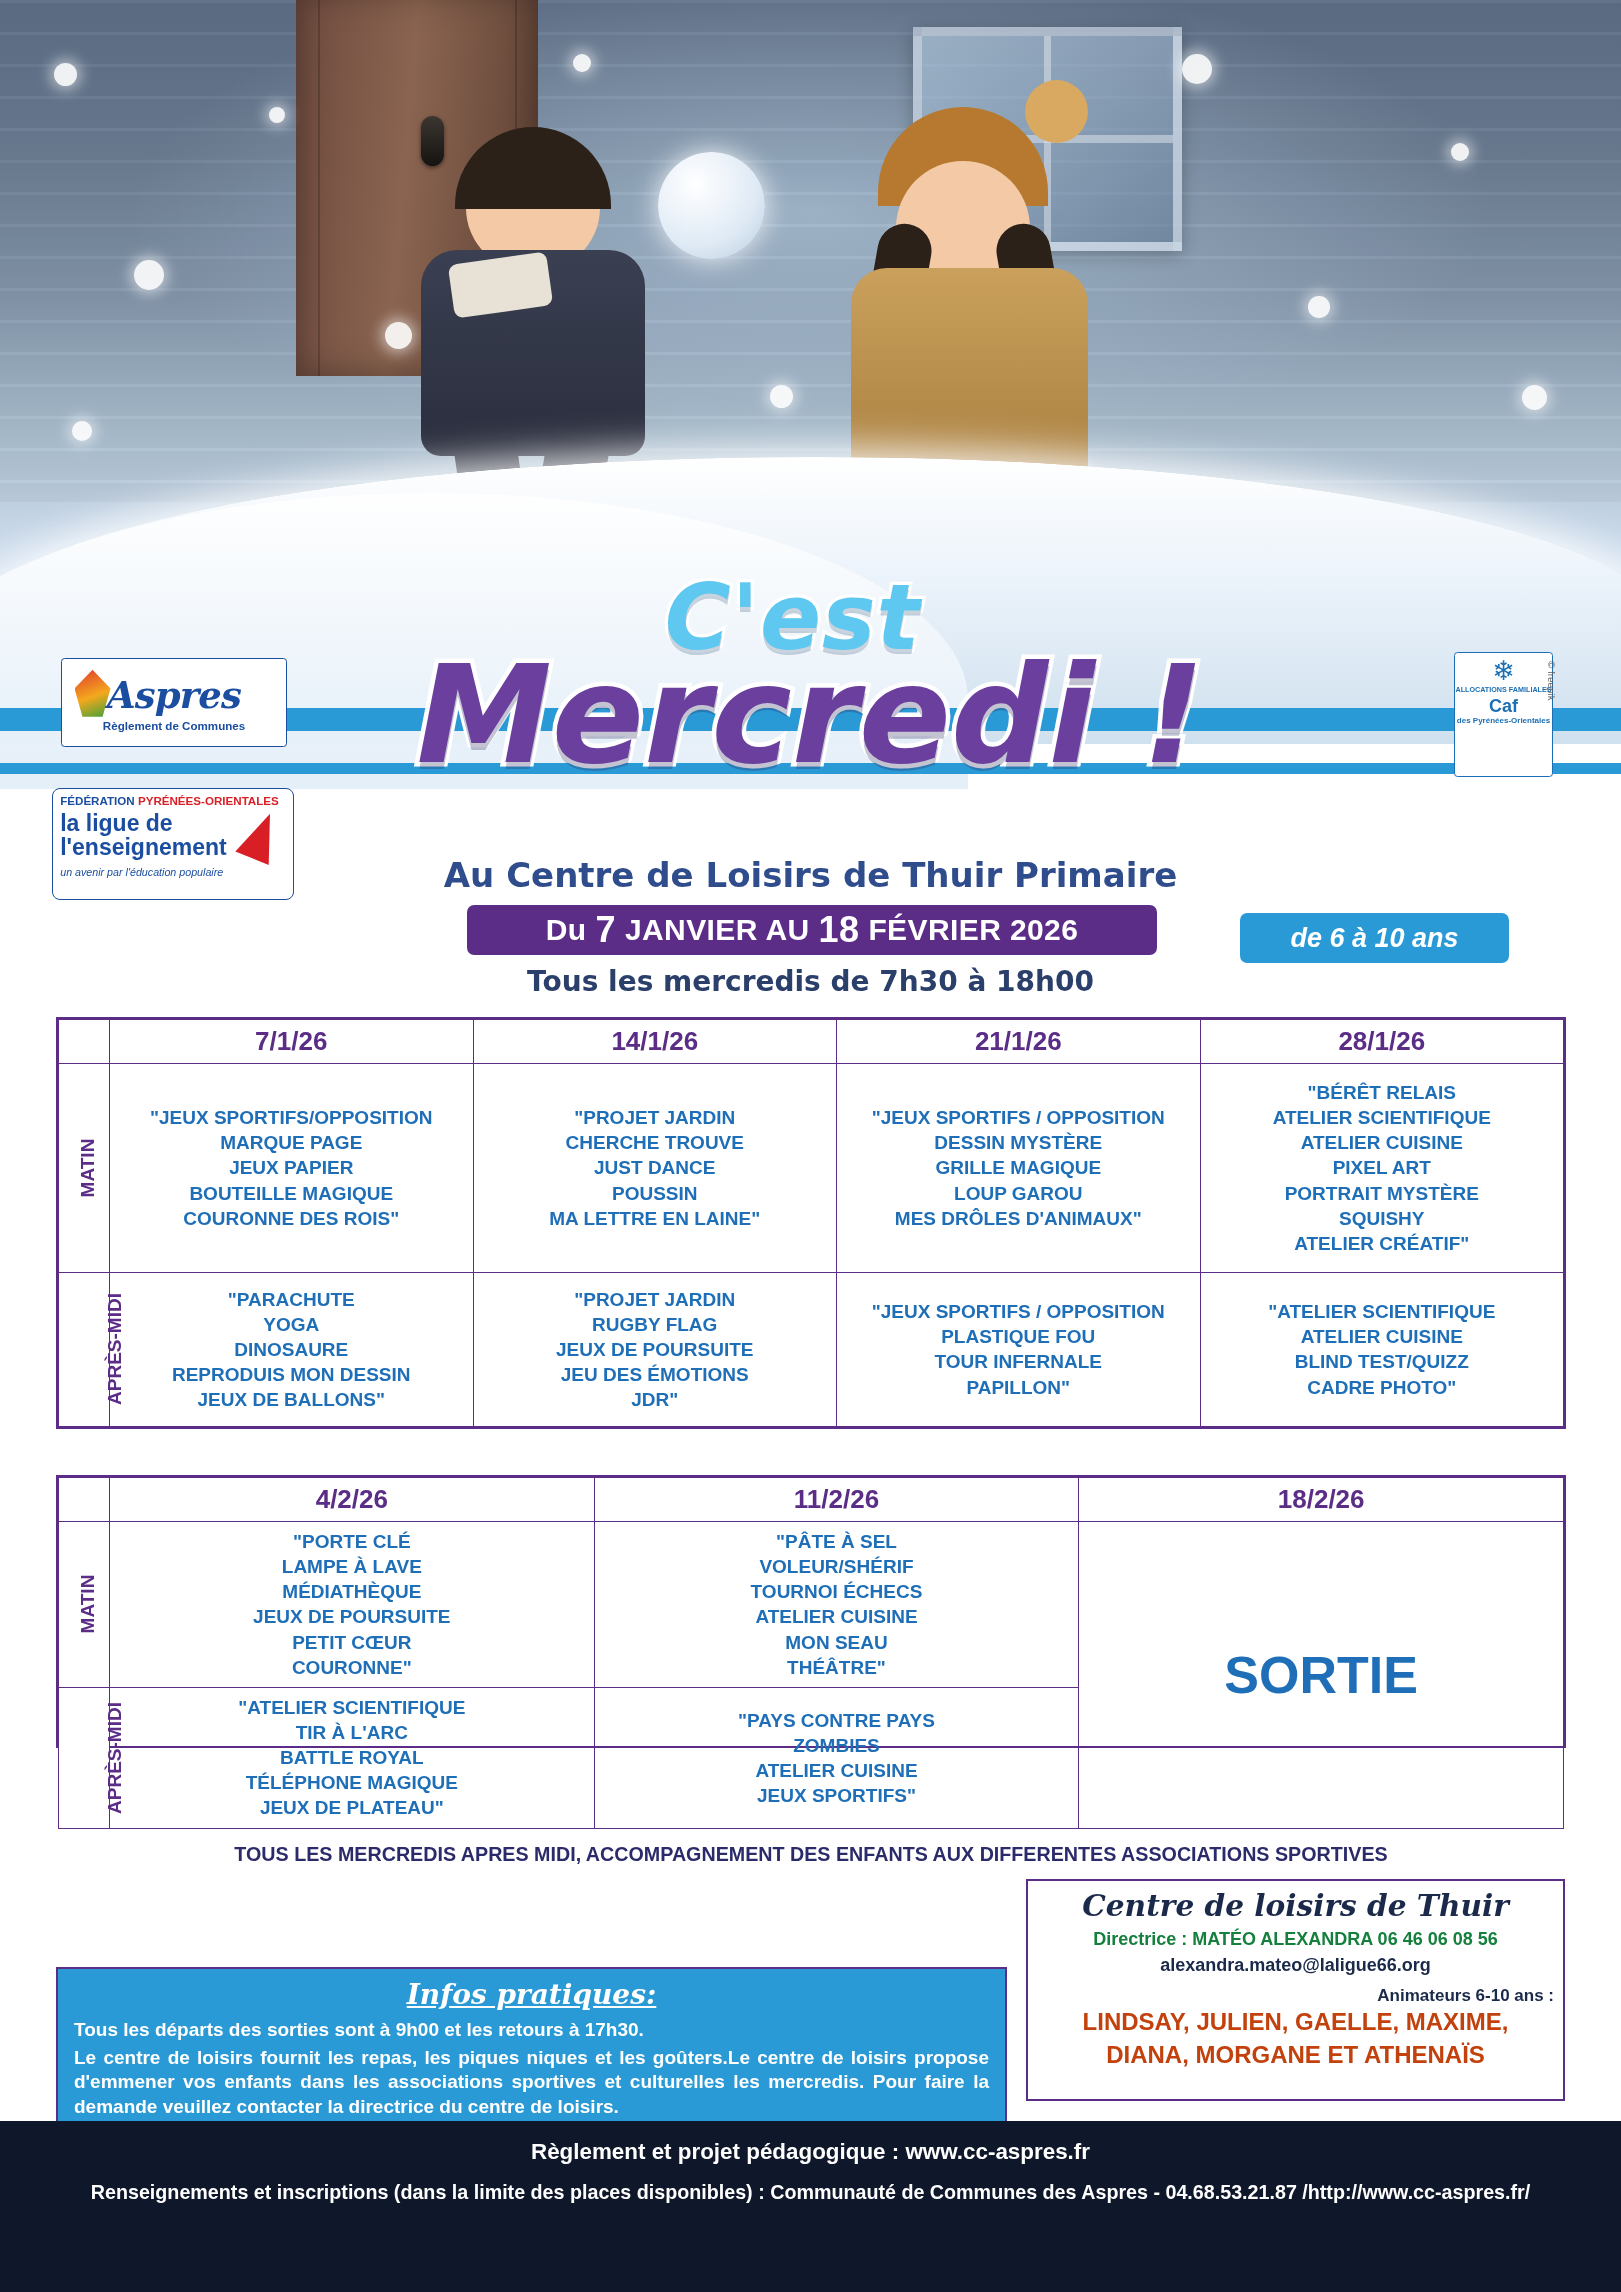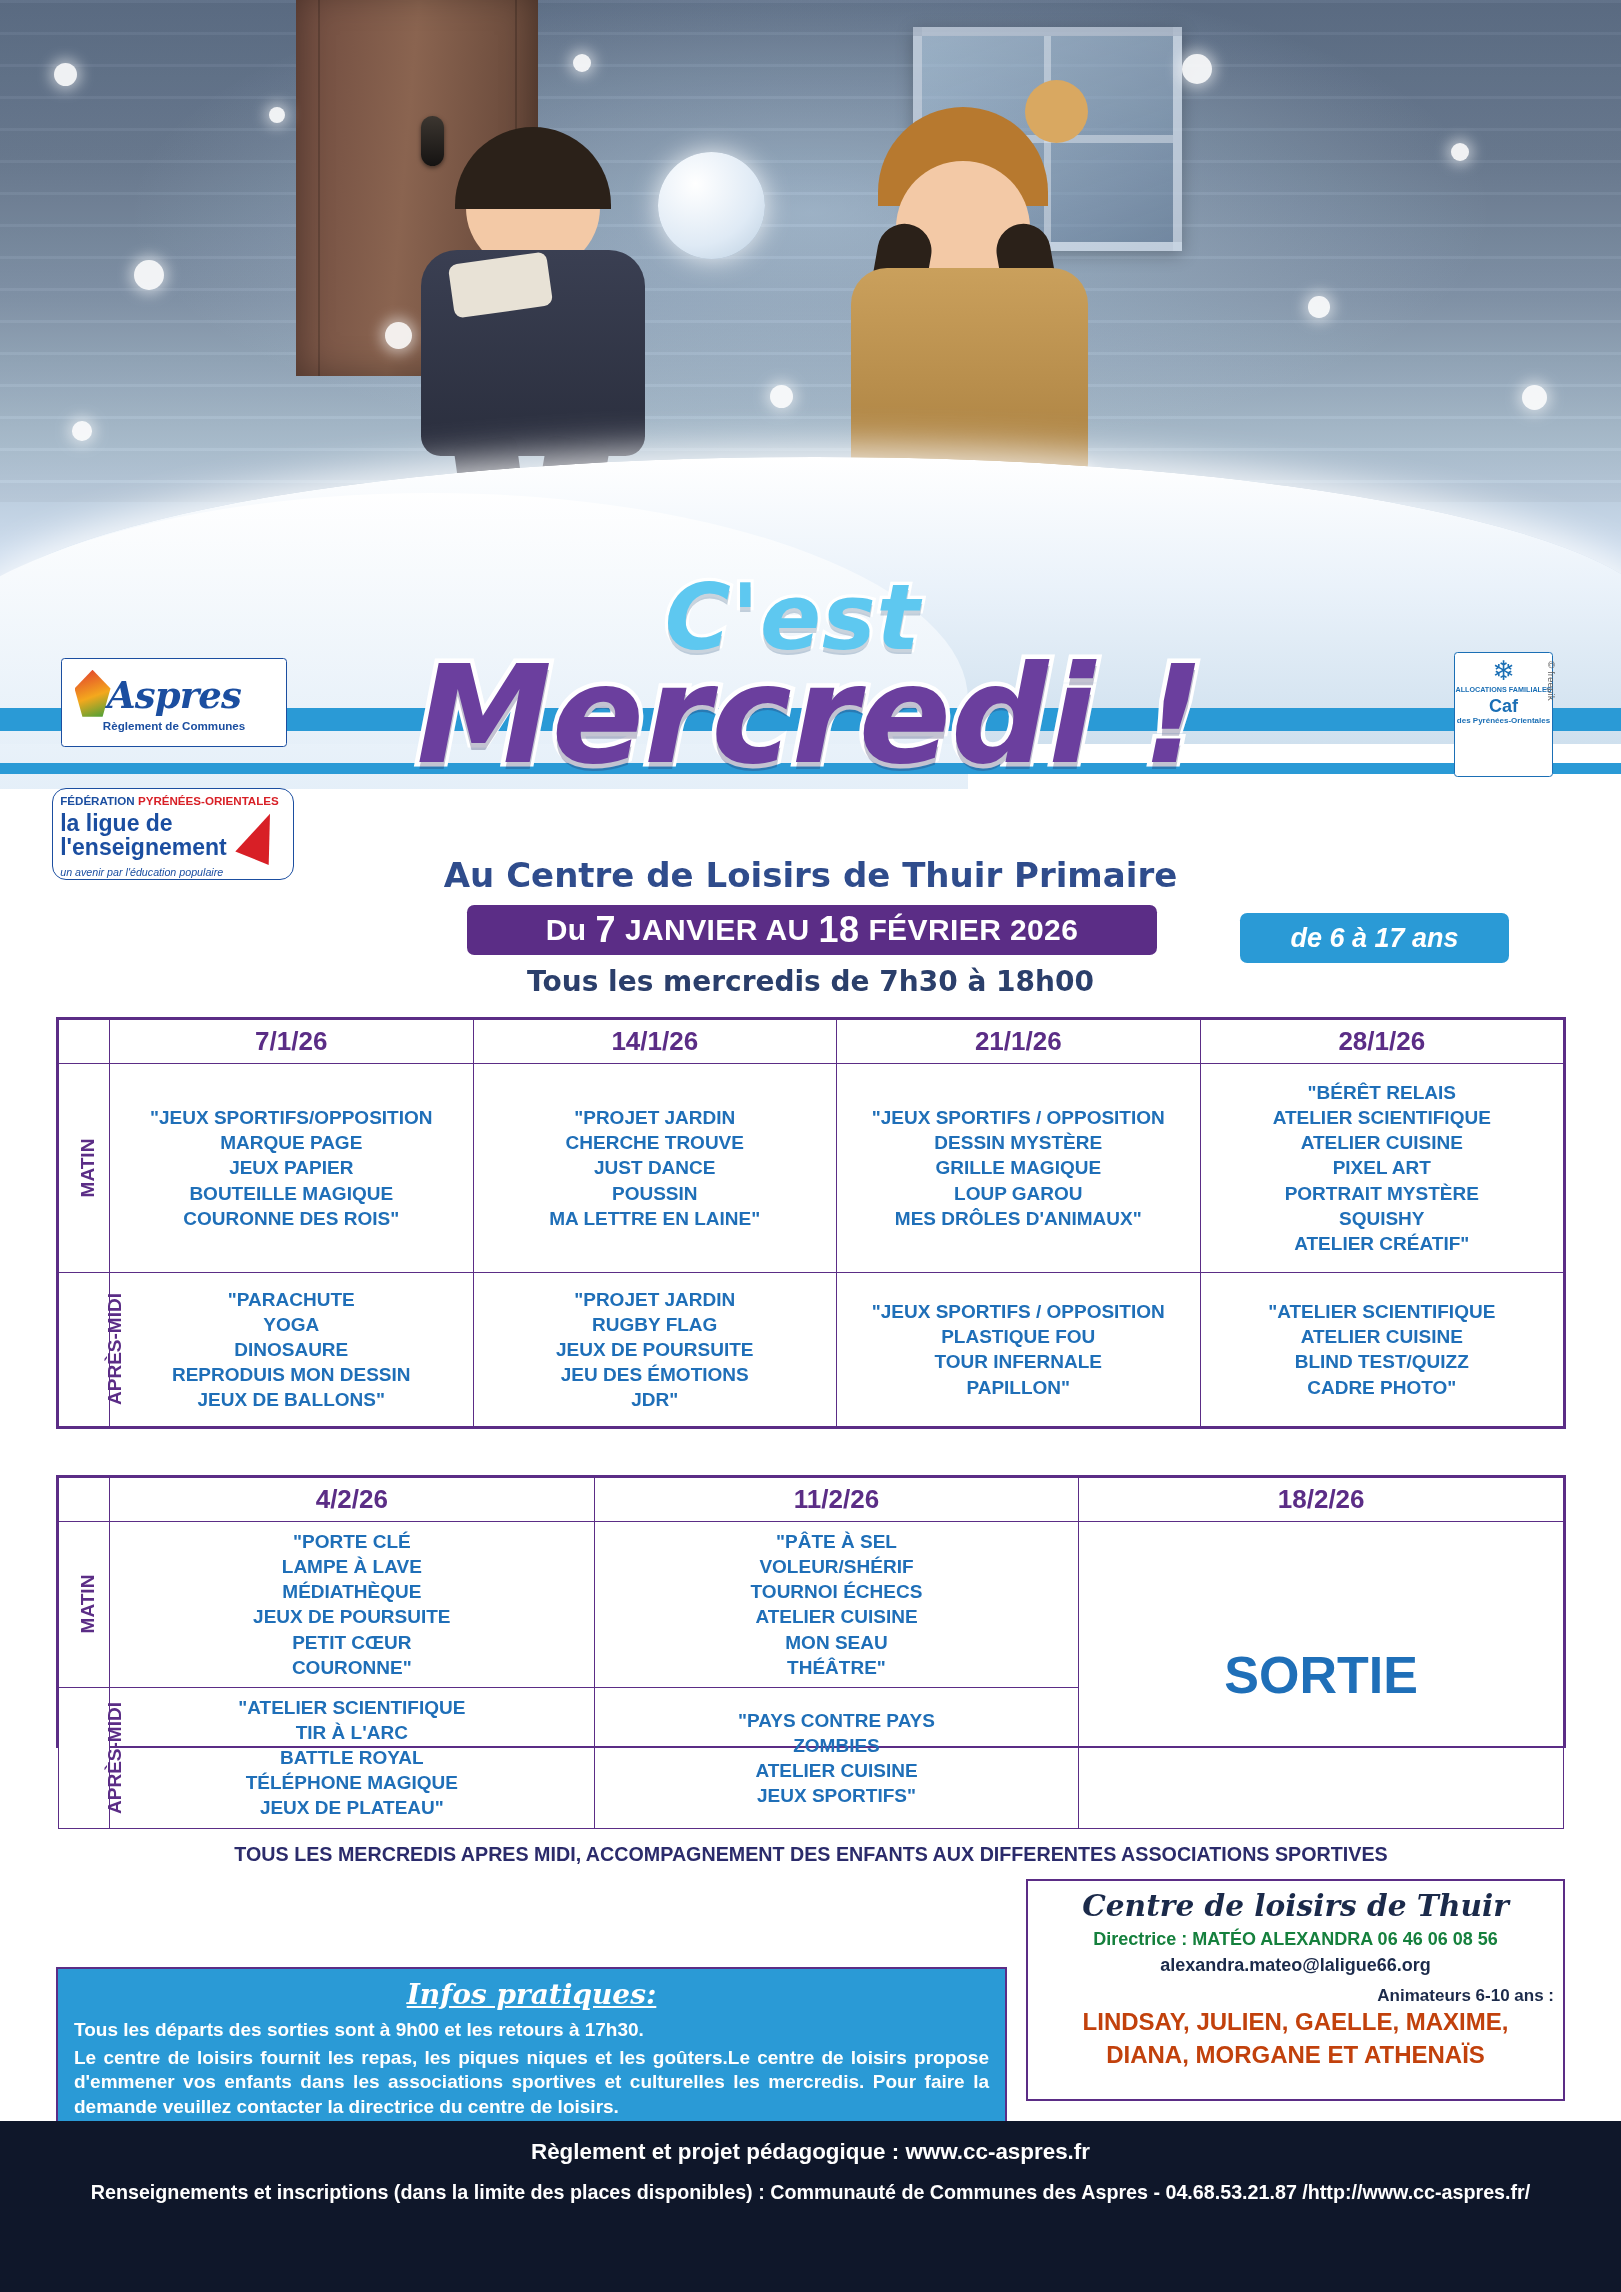--- a/index.html
+++ b/index.html
@@ -164,22 +164,22 @@
     font-family:"DejaVu Serif", serif; letter-spacing:-0.9px;
   }
   .logo-aspres .sub { font-size:11.6px; font-weight:bold; color:#1b4ea0; margin-top:1.8px; }
   .logo-aspres .flame {
     position:absolute; left:12.5px; top:10.7px; width:36px; height:47px;
     background: linear-gradient(160deg,#e03a2f 0%, #f4a81d 55%, #3aa03a 100%);
     clip-path: polygon(50% 0%, 100% 40%, 78% 100%, 22% 100%, 0% 40%);
   }
 
   .logo-ligue {
-    position:absolute; left:52px; top:788px; width:242px; height:92px;
-    background:#ffffff; border:1.8px solid #1b4ea0; border-radius:14px;
+    position:absolute; left:52px; top:788px; width:242px; height:112px;
+    background:#ffffff; border:1.8px solid #1b4ea0; border-radius:8px;
     padding:5.4px 7.2px; box-sizing:border-box;
   }
   .logo-ligue .l1 { font-size:11.6px; font-weight:bold; color:#1b4ea0; }
   .logo-ligue .l1 b { color:#d81f26; }
   .logo-ligue .l2 { font-size:23px; font-weight:bold; color:#1b4ea0; line-height:1.05; margin-top:3.6px;}
   .logo-ligue .l3 { font-size:10.7px; color:#1b4ea0; margin-top:7.2px; font-style:italic;}
   .logo-ligue .arrow {
     position:absolute; right:14.3px; top:23px; width:0;height:0;
     border-left:18px solid transparent; border-right:18px solid transparent;
     border-bottom:48px solid #d81f26; transform:rotate(22deg);
@@ -343,21 +343,21 @@
 <div class="dates-pill">
   <span>Du</span>
   <span class="num">7</span>
   <span>JANVIER AU</span>
   <span class="num">18</span>
   <span>FÉVRIER 2026</span>
 </div>
 
 <div class="hours">Tous les mercredis de 7h30 à  18h00</div>
 
-<div class="age-pill">de 6 à 17 ans</div>
+<div class="age-pill">de 6 à 10 ans</div>
 
 <div class="logo-aspres">
   <div class="flame"></div>
   <div class="word">Aspres</div>
   <div class="sub">Règlement  de Communes</div>
 </div>
 
 <div class="logo-ligue">
   <div class="arrow"></div>
   <div class="l1">

